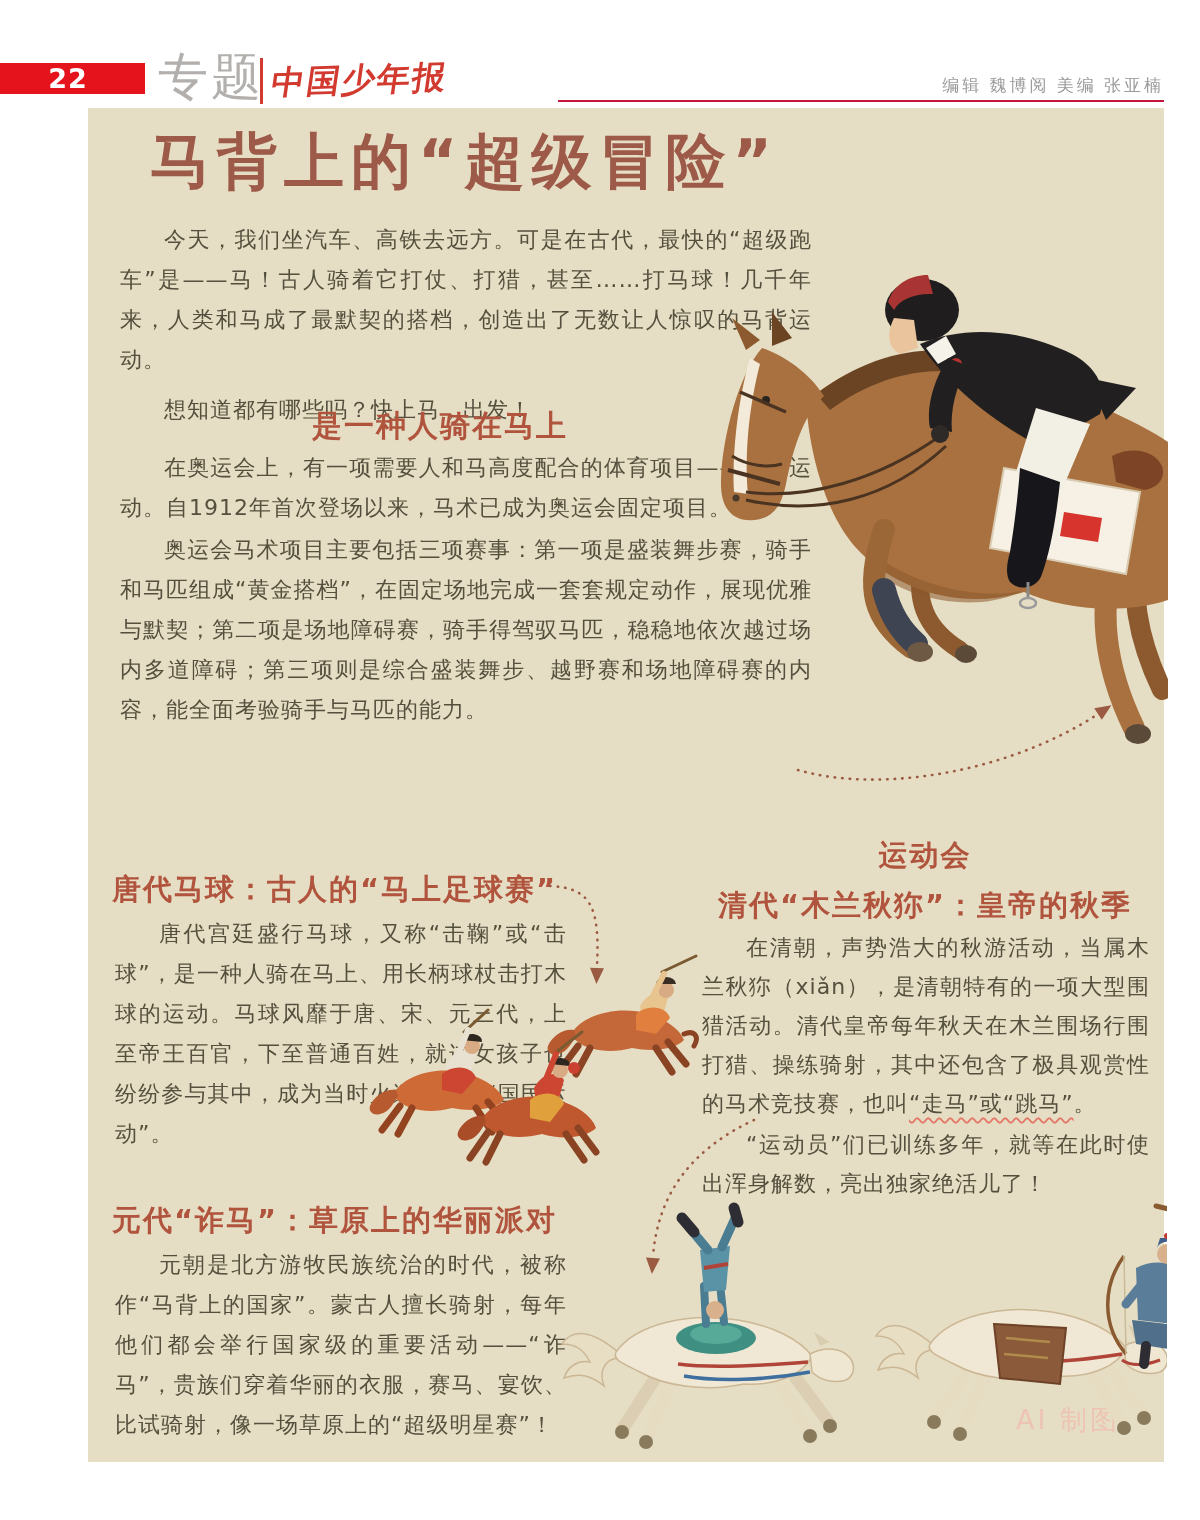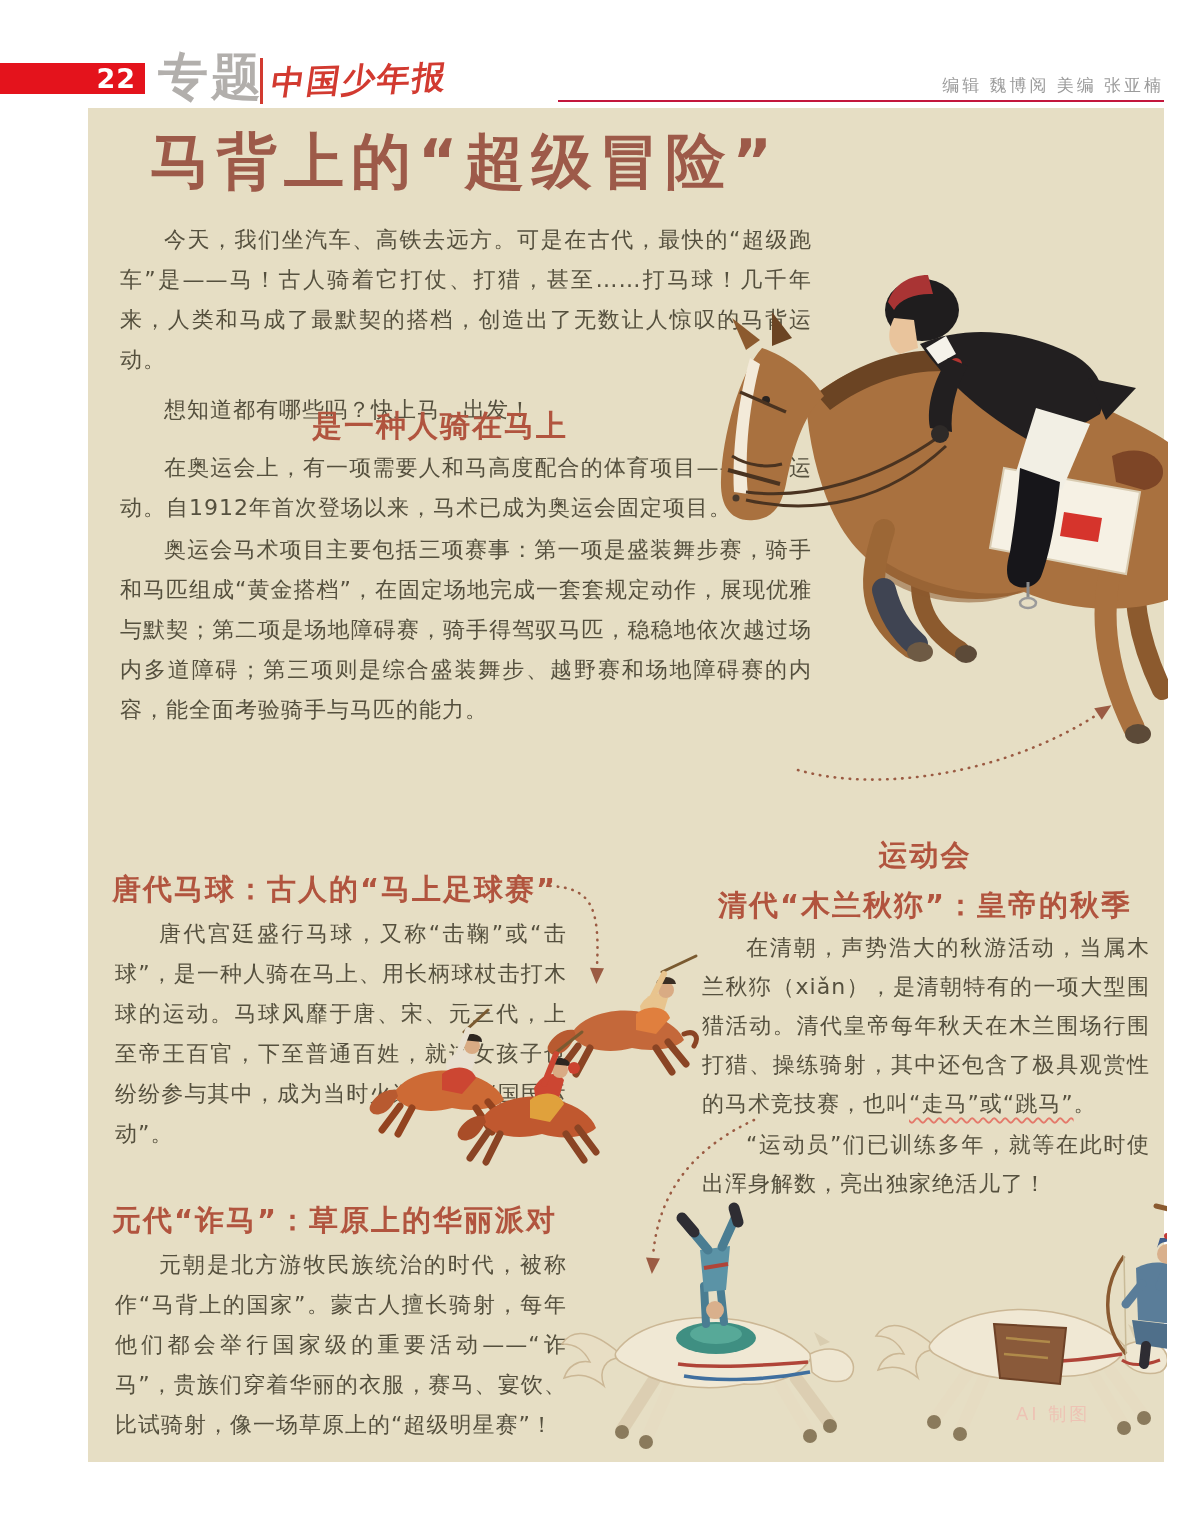--- a/index.html
+++ b/index.html
@@ -3,22 +3,22 @@
 <meta charset="utf-8">
 <style>
   html,body { margin:0; padding:0; background:#ffffff; }
   .page {
     position:relative; width:1200px; height:1520px; background:#ffffff;
     overflow:hidden; font-family:"DejaVu Sans","Liberation Sans",sans-serif;
   }
   
   .pageno-bar { position:absolute; left:0; top:63px; width:145px; height:31px; background:#e4131c; }
   .pageno { position:absolute; left:0; top:63px; width:136px; height:31px; line-height:31px;
-            text-align:right; color:#ffffff; font-size:27px; font-weight:bold; letter-spacing:1px; }
-  .topic-label { position:absolute; left:158px; top:44px; font-size:50px; font-weight:700;
+            text-align:center; color:#ffffff; font-size:27px; font-weight:bold; letter-spacing:1px; }
+  .topic-label { position:absolute; left:158px; top:44px; font-size:50px; font-weight:400;
                  color:#b2afac; letter-spacing:3px; }
   .masthead-divider { position:absolute; left:260px; top:58px; width:3px; height:46px; background:#d23a30; }
   .masthead { position:absolute; left:272px; top:58px; font-size:33px; font-weight:bold;
               color:#d23a30; transform:skewX(-10deg) rotate(-2deg); letter-spacing:2px; }
   .credits { position:absolute; right:36px; top:74px; font-size:17px; color:#9b9b9b; letter-spacing:3px;font-family:Liberation Serif, serif; }
   .header-rule { position:absolute; left:558px; top:100px; width:606px; height:2px; background:#c3163c; }
 
   
   .content-bg { position:absolute; left:88px; top:108px; width:1076px; height:1354px; background:#e6dec4; }
 
@@ -30,21 +30,21 @@
   .body-text p { margin:0; text-indent:2em; }
   .body-text p + p { margin-top:2px; }
 
   .sec-h { position:absolute; font-weight:bold; color:#b1543e; font-size:29px;
            letter-spacing:2px; white-space:nowrap; }
   .sec-h.centered { text-align:center; white-space:normal; }
 
   .wavy { text-decoration:underline; text-decoration-style:wavy;
           text-decoration-color:#e4796a; text-decoration-thickness:2px; text-underline-offset:6px; }
 
-  .watermark { position:absolute; left:1016px; top:1402px; font-size:18px;
+  .watermark { position:absolute; left:1016px; top:1402px; font-size:27px;
                color:#edc3b4; letter-spacing:3px; }
 
   .illus { position:absolute; }
   .arrows { position:absolute; left:0; top:0; width:1200px; height:1520px; pointer-events:none; }
 </style>
 </head>
 <body>
 
 <div class="page">
 

